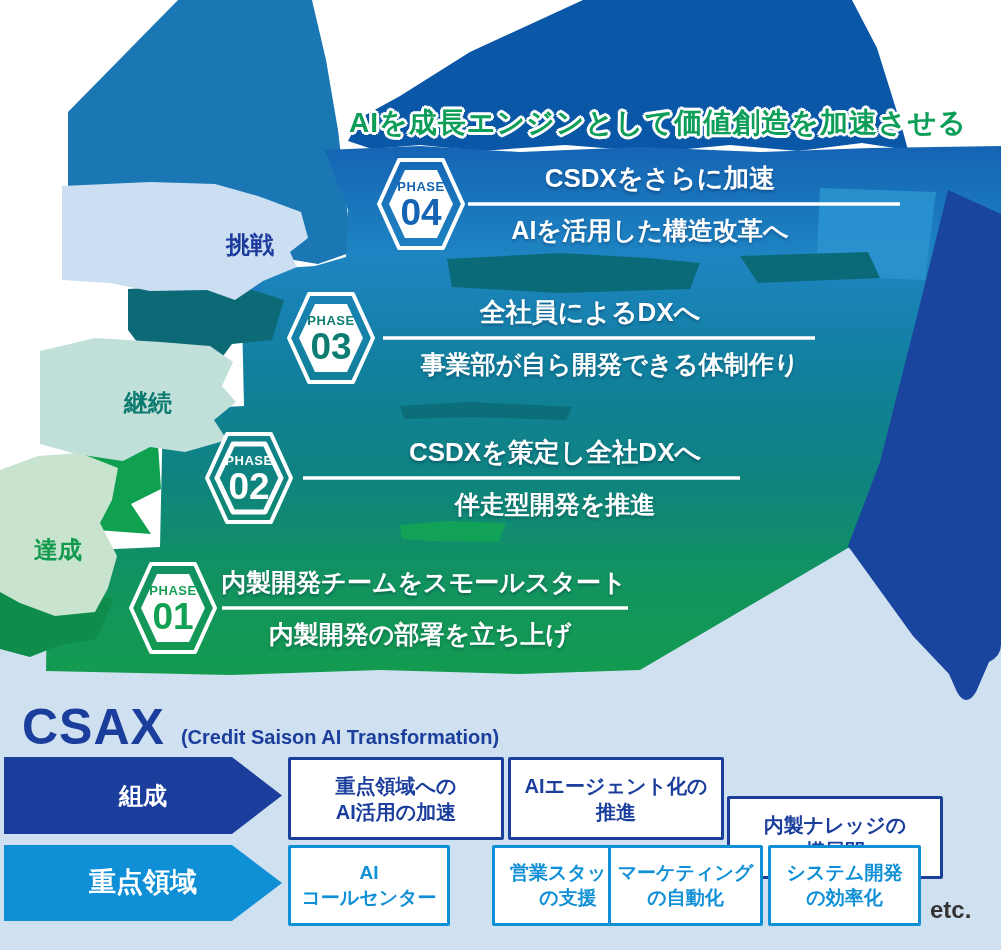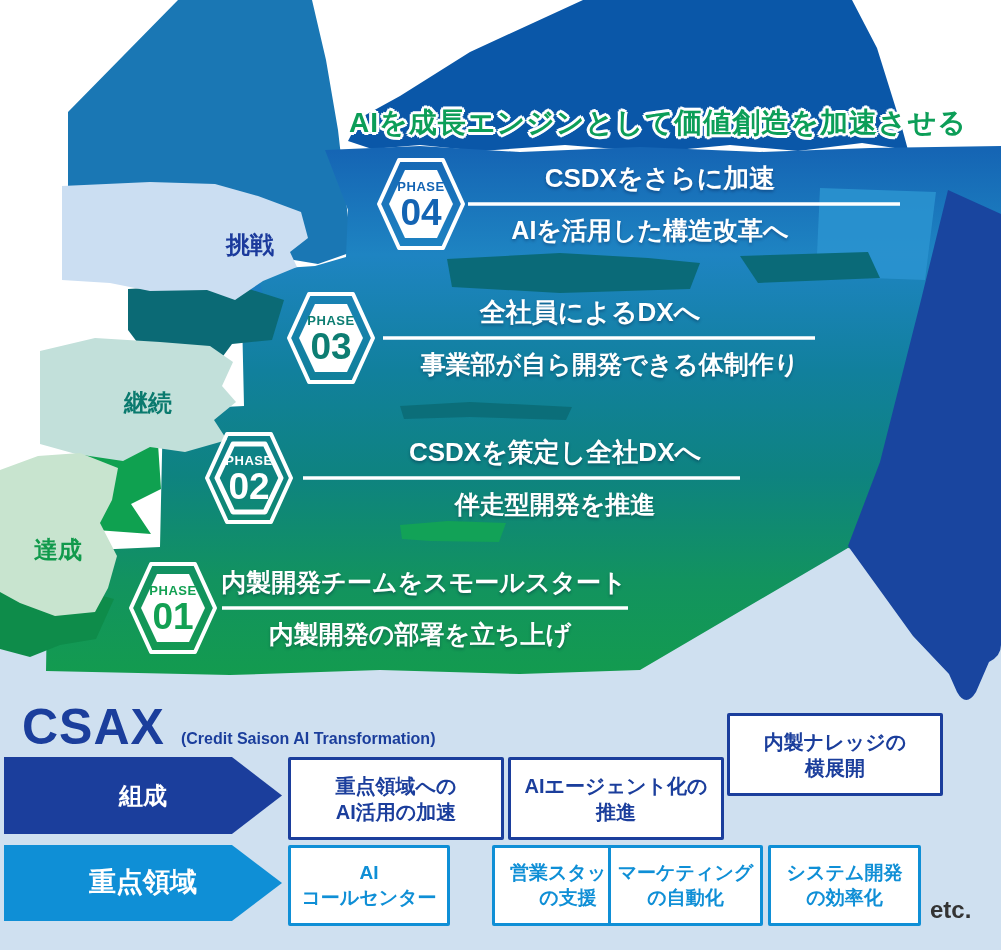--- a/index.html
+++ b/index.html
@@ -32,21 +32,21 @@
   .hex-num{font-size:37px;font-weight:bold;margin-top:1px;}
   .c-p4{color:#1464b3;} .c-p3{color:#0d7d72;} .c-p2{color:#ffffff;} .c-p1{color:#13a053;}
 
   
   .bubble-label{font-size:24px;font-weight:bold;}
   .lbl-blue{color:#1b3a9c;} .lbl-teal{color:#0a7a6e;} .lbl-green{color:#119a4c;}
 
   
   .brandrow{display:flex;align-items:baseline;gap:16px;color:#1b3e9c;}
   .brand{font-size:50px;font-weight:bold;letter-spacing:1px;}
-  .brand-sub{font-size:16px;font-weight:bold;}
+  .brand-sub{font-size:20px;font-weight:bold;}
   .cat-label{
     color:#fff;display:flex;flex-direction:column;align-items:center;justify-content:center;
     clip-path:polygon(0 0,82% 0,100% 50%,82% 100%,0 100%);
     text-align:center;line-height:1.25;
   }
   .cat-label.dark{background:#1b3e9c;}
   .cat-label.bright{background:#0f8fd6;}
   .cat-label .l1,.cat-label .l2{font-size:24px;font-weight:bold;}
   .cat-label .big{font-size:27px;font-weight:bold;}
   .itembox{
@@ -176,21 +176,21 @@
     <span class="l2">組成</span>
   </div>
   <div class="abs itembox dark" style="left:288px;top:757px;width:210px;height:77px;">
     <div>重点領域への</div>
     <div>AI活用の加速</div>
   </div>
   <div class="abs itembox dark" style="left:508px;top:757px;width:210px;height:77px;">
     <div>AIエージェント化の</div>
     <div>推進</div>
   </div>
-  <div class="abs itembox dark" style="left:727px;top:713px;width:210px;height:77px;">
+  <div class="abs itembox dark" style="left:727px;top:796px;width:210px;height:77px;">
     <div>内製ナレッジの</div>
     <div>横展開</div>
   </div>
 
   <div class="abs cat-label bright" style="left:4px;top:845px;width:278px;height:76px;">
     <span class="big">重点領域</span>
   </div>
   <div class="abs itembox bright" style="left:288px;top:845px;width:156px;height:75px;">
     <div>AI</div>
     <div>コールセンター</div>

